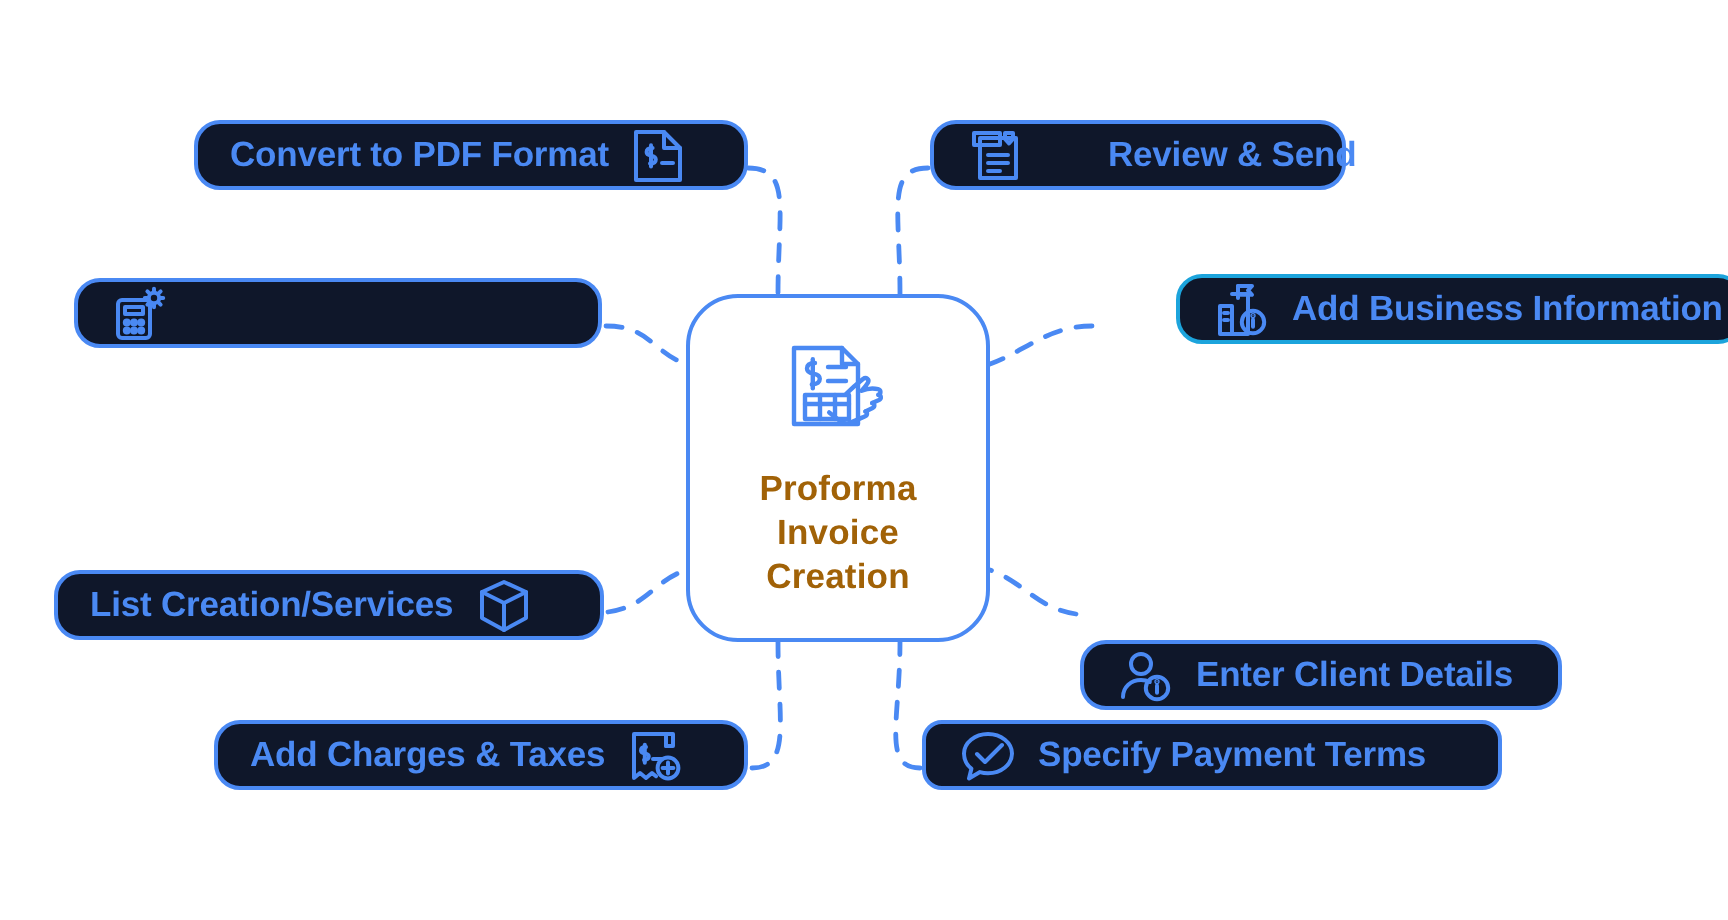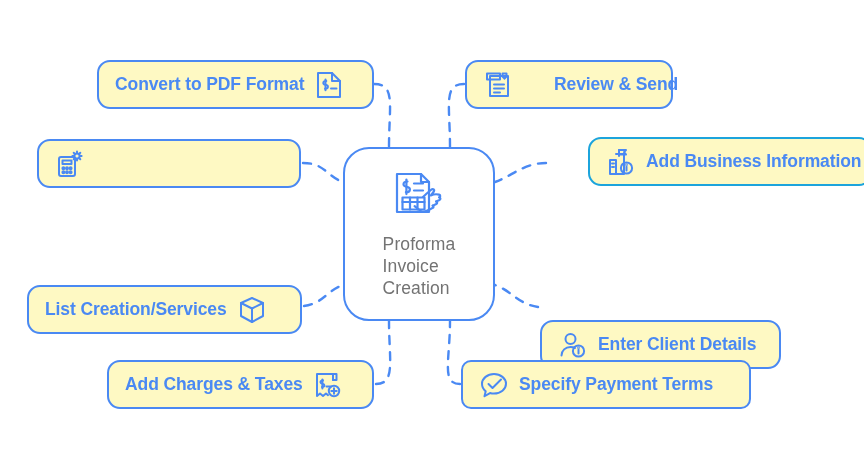--- a/index.html
+++ b/index.html
@@ -46,37 +46,37 @@
     justify-content: flex-start;
     padding-top: 21px;
   }
   .center-icon {
     width: 58px;
     height: 54px;
     display: block;
   }
   .center-title {
     margin-top: 9px;
-    color: #737373;
+    color: #a16207;
     font-size: 17.5px;
-    font-weight: normal;
+    font-weight: bold;
     line-height: 22px;
-    text-align: left;
+    text-align: center;
     white-space: pre-line;
     letter-spacing: 0.1px;
   }
 
   
   .node {
     position: absolute;
     box-sizing: border-box;
-    height: 49px;
+    height: 35px;
     border: 2.5px solid #4a89f3;
     border-radius: 13px;
-    background: #fef9c3;
+    background: #0f172a;
     display: flex;
     align-items: center;
     gap: 10px;
     padding: 0 16px;
     white-space: nowrap;
   }
   .node.highlight {
     border-color: #1ca4dc;
     margin-left: 40px;
   }

